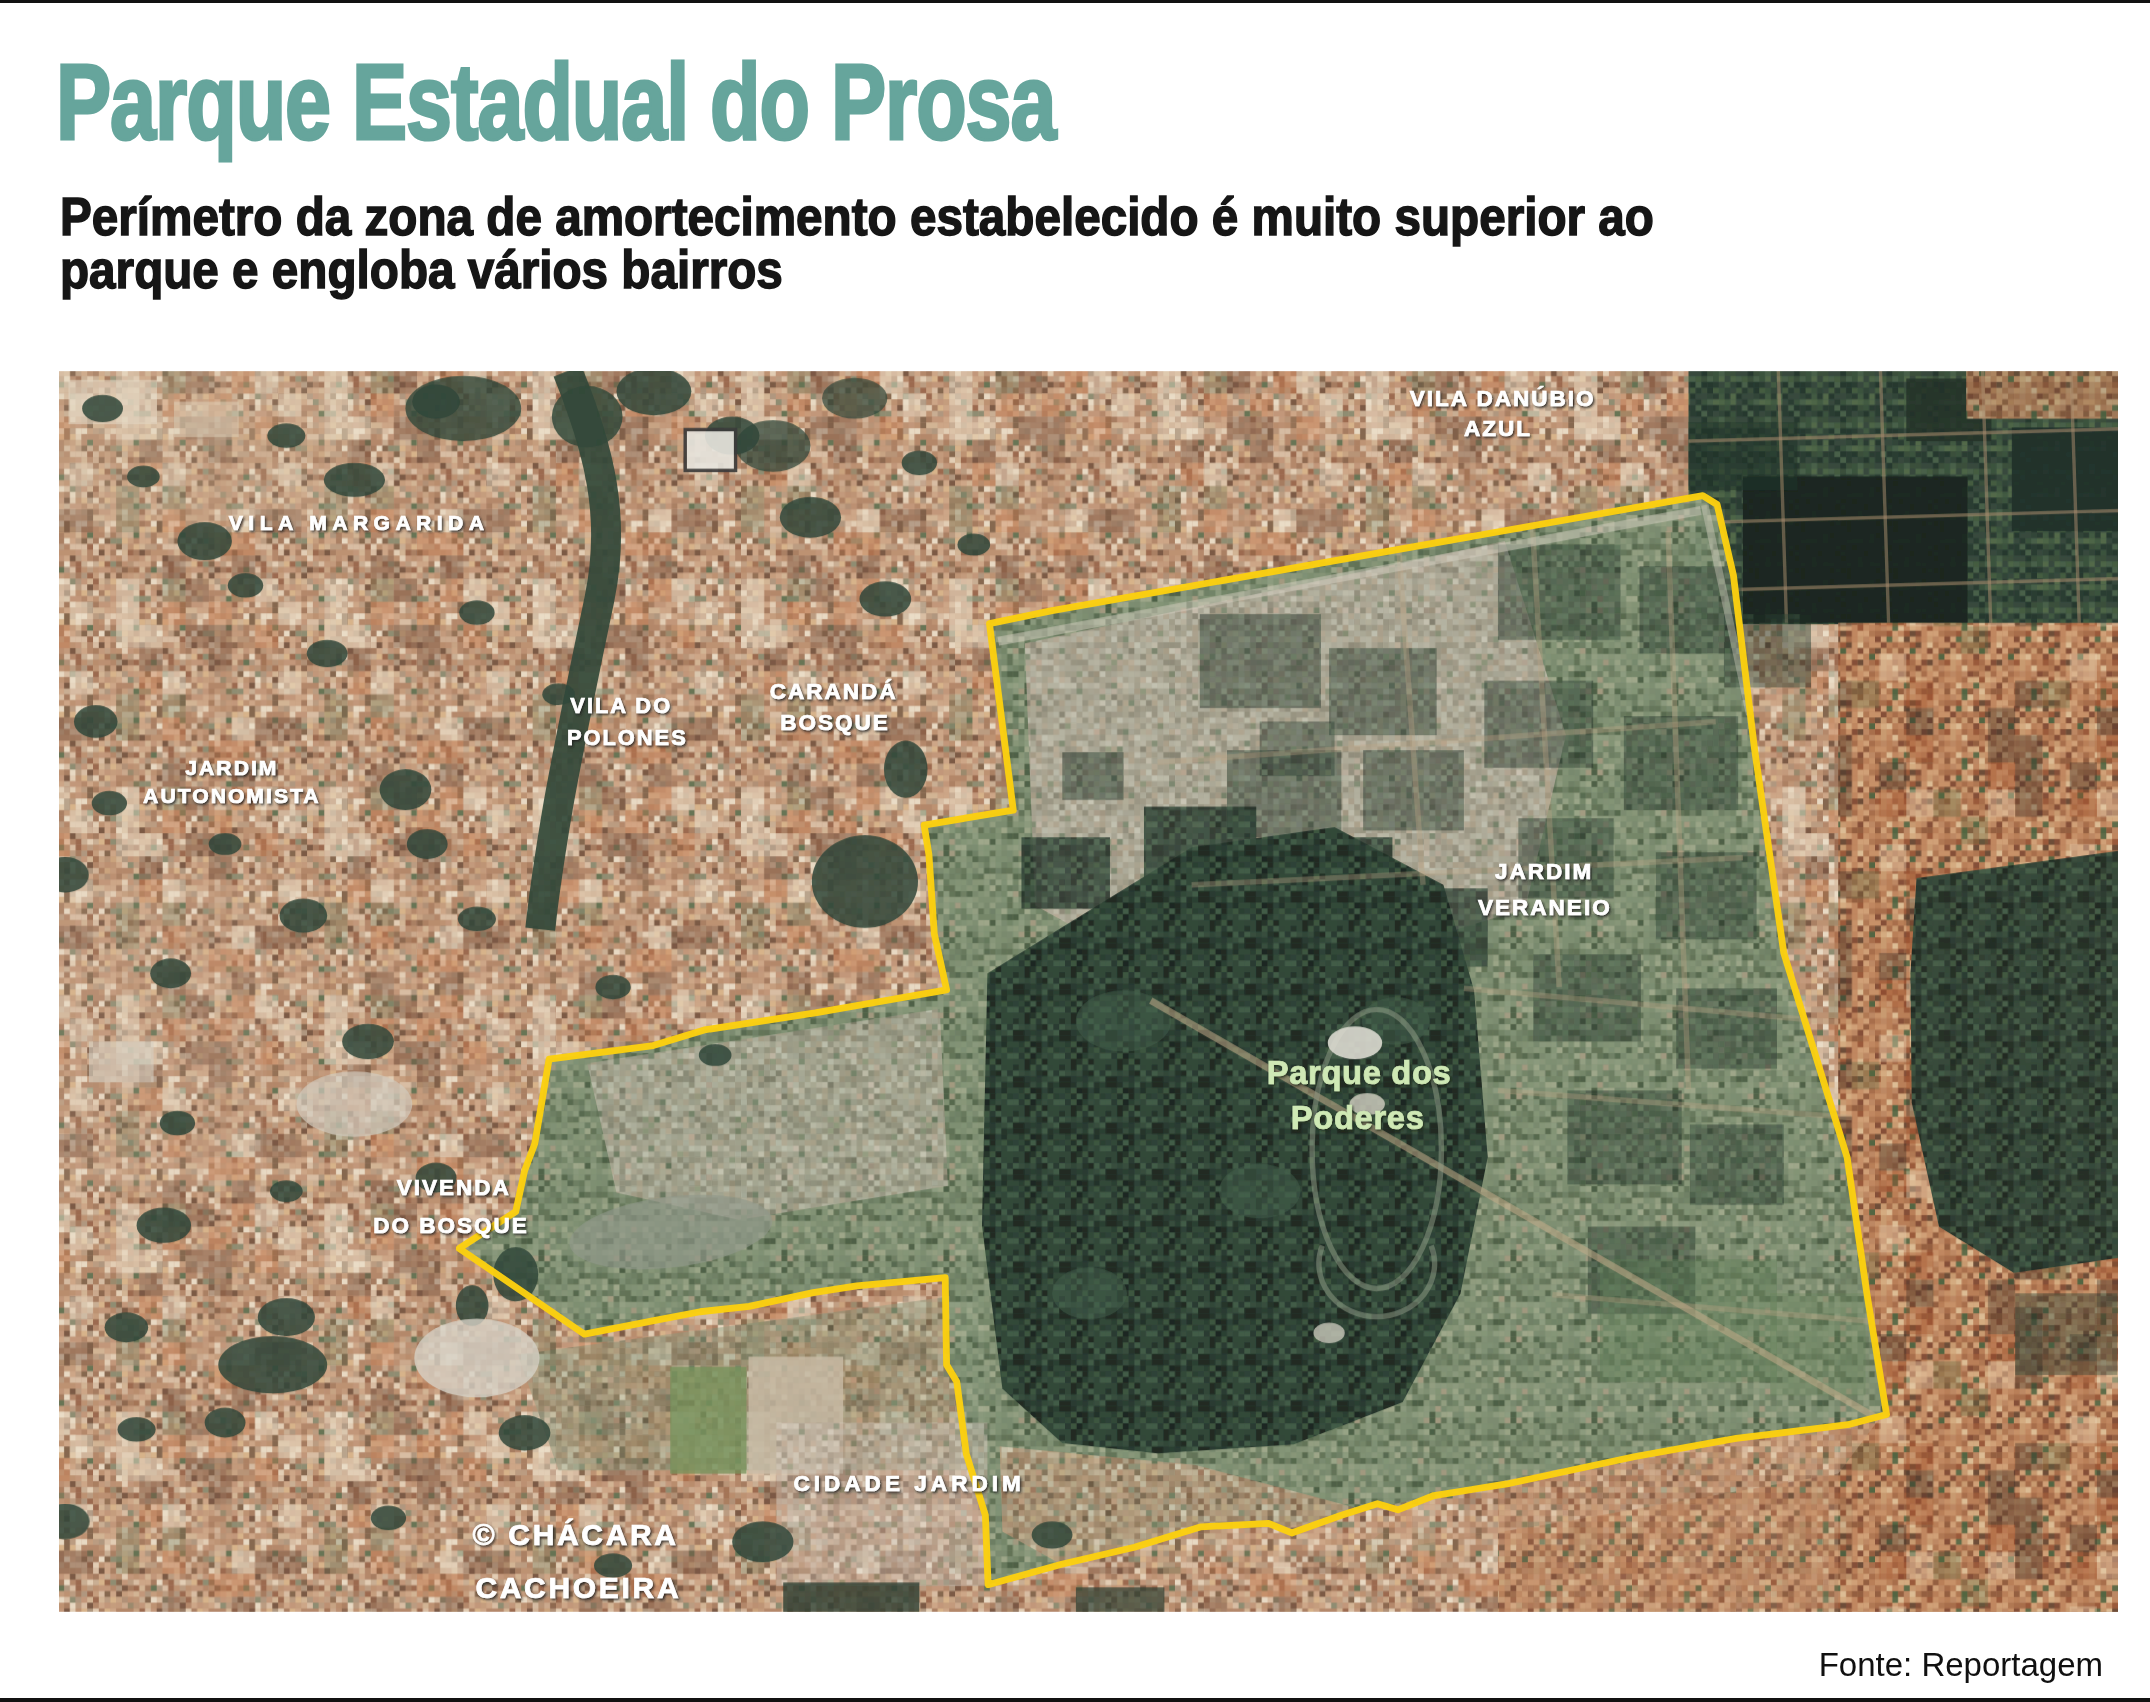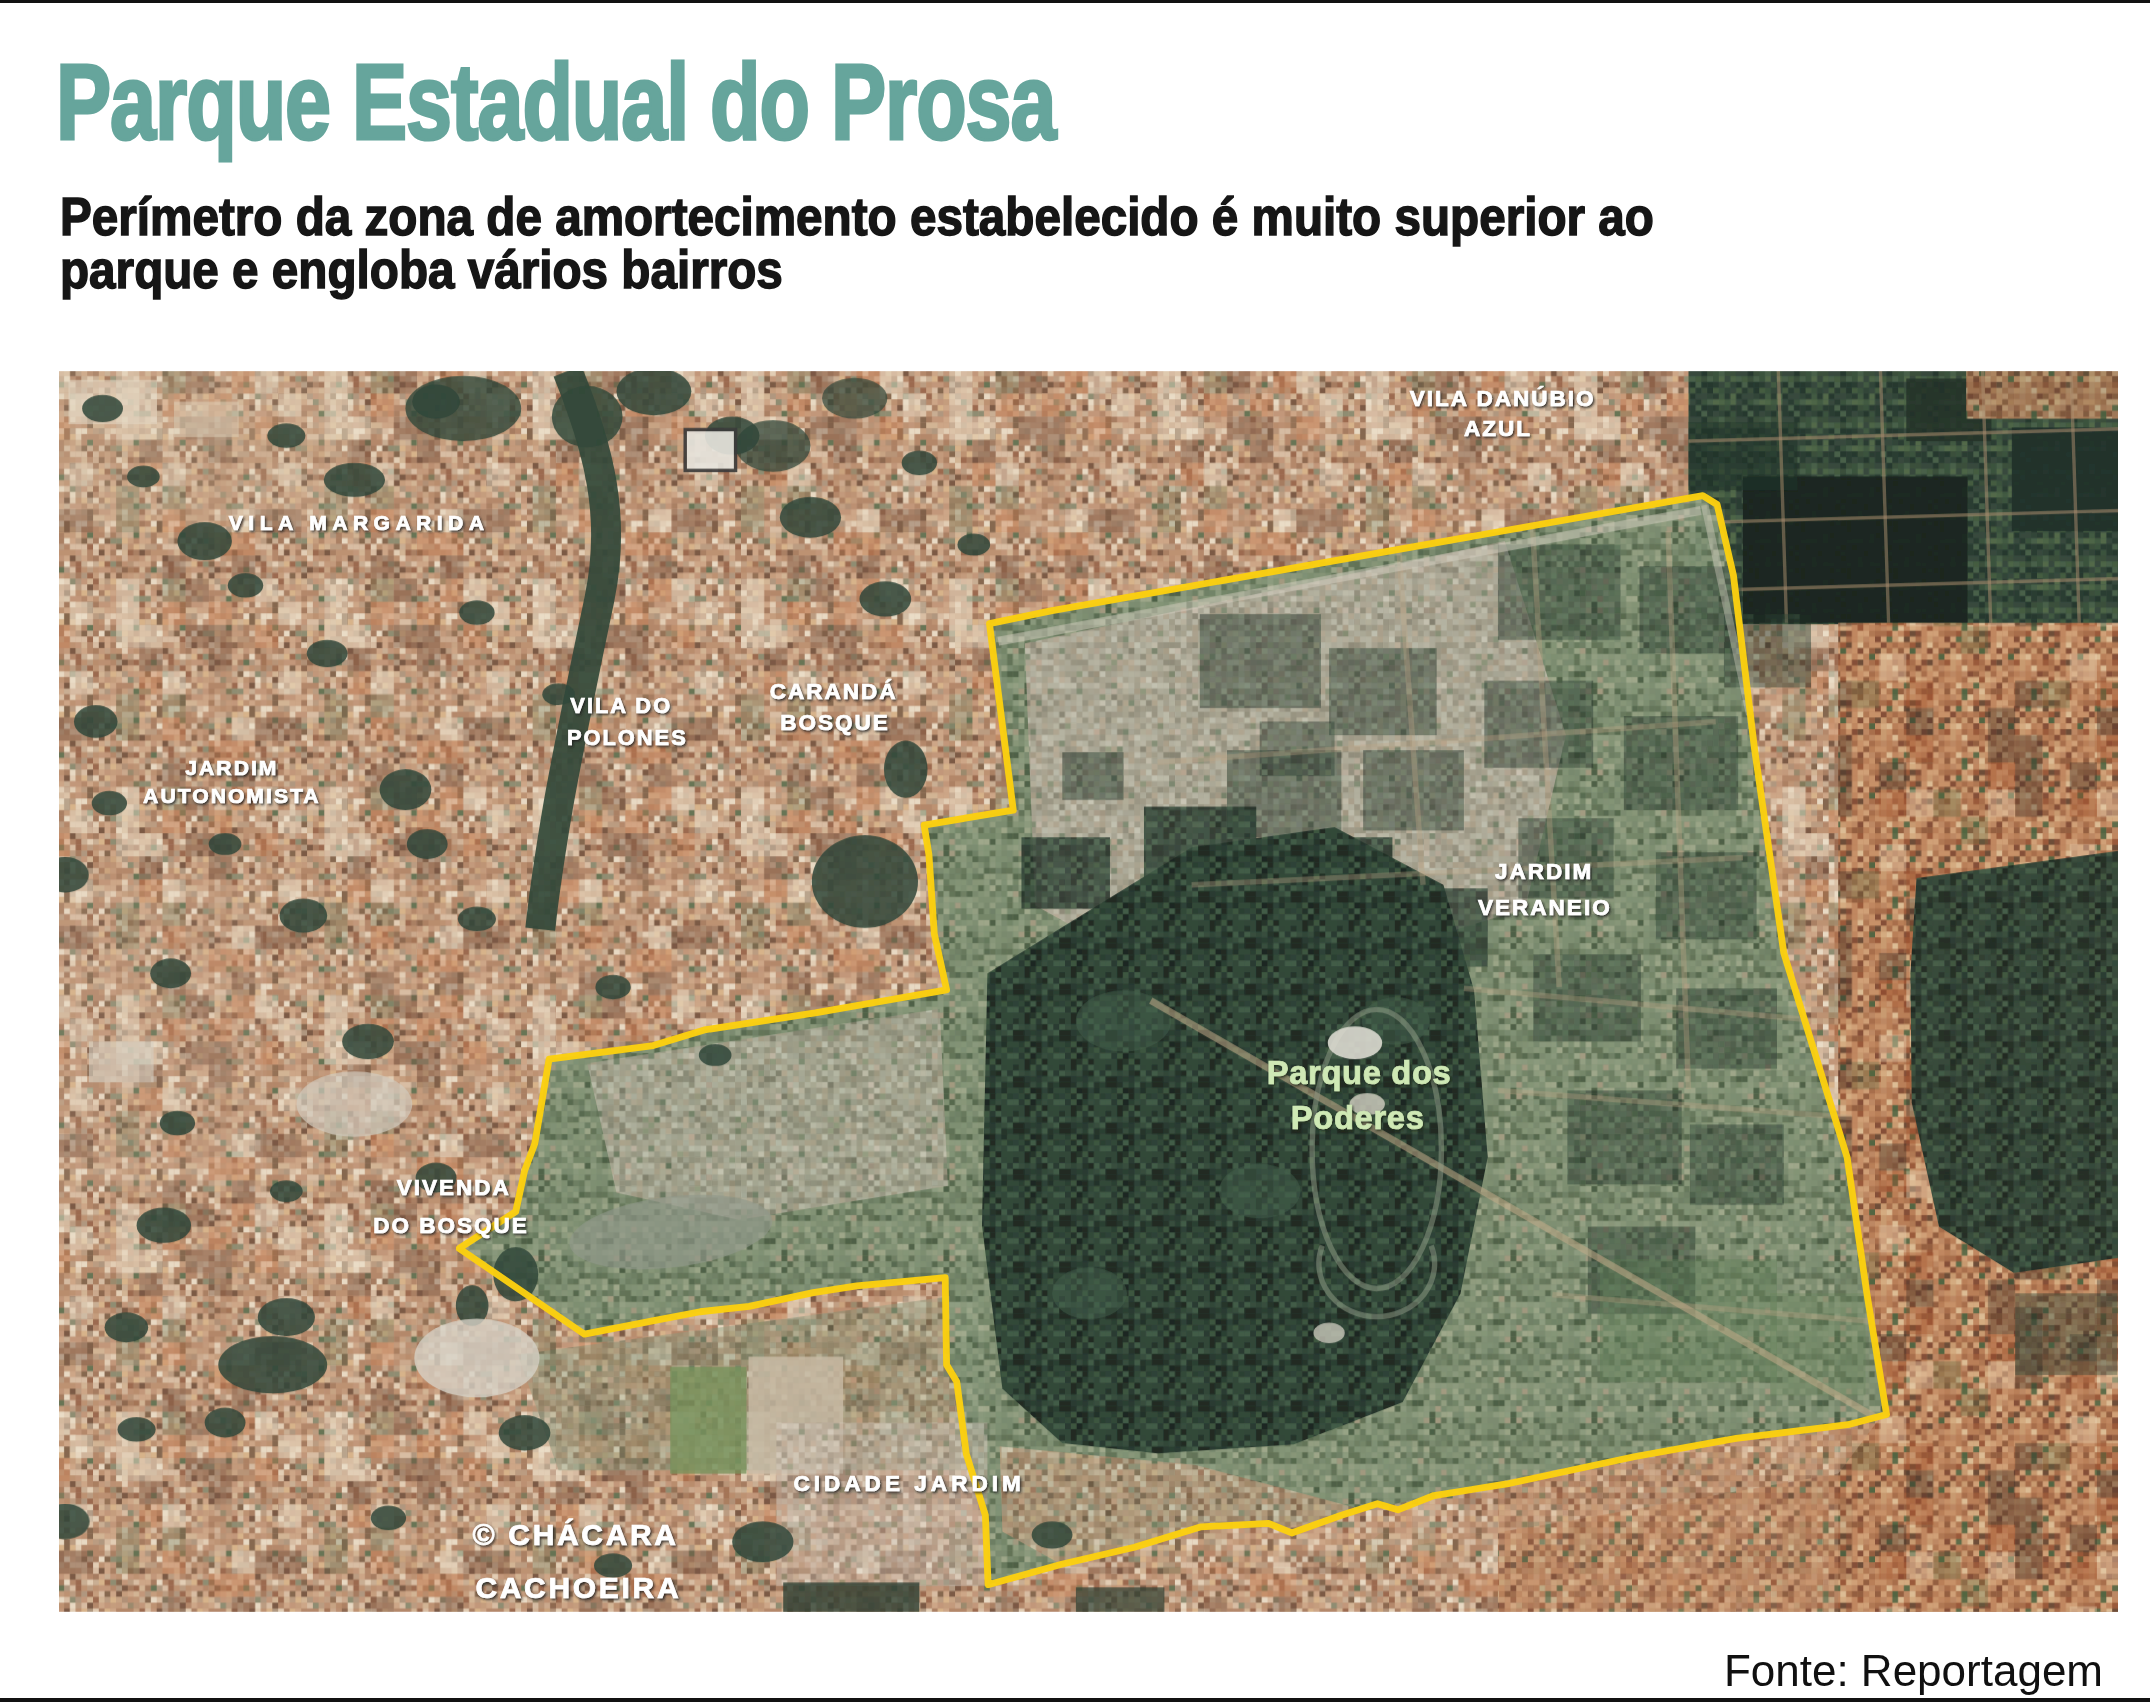--- a/index.html
+++ b/index.html
@@ -2,21 +2,21 @@
 <html style="font-size:11px"><head><meta charset="utf-8">
 <style>
   html,body {margin:0;padding:0;background:#ffffff;width:2151px;height:1702px;
              font-family:"Liberation Sans",sans-serif;position:relative;overflow:hidden;}
   .bar-top {position:absolute;left:0;top:0;width:2151px;height:2.7px;background:#111;}
   .bar-bot {position:absolute;left:0;top:1698px;width:2151px;height:4.1px;background:#111;}
   .title {position:absolute;left:56px;top:39px;font-size:108px;font-weight:bold;color:#66a59c;-webkit-text-stroke:3.1px #66a59c;
           white-space:nowrap;letter-spacing:-1.4px;transform-origin:left top;transform:scaleX(0.766);}
   .sub {position:absolute;left:60px;top:190px;font-size:53px;font-weight:bold;color:#161616;-webkit-text-stroke:1.5px #161616;
         line-height:53px;white-space:nowrap;transform-origin:left top;transform:scaleX(0.899);}
-  .fonte {position:absolute;right:48px;top:1646px;font-size:44px;color:#101010;}
+  .fonte {position:absolute;right:48px;top:1646px;font-size:33px;color:#101010;}
 </style></head>
 <body>
 <div class="bar-top"></div>
 <div class="title">Parque Estadual do Prosa</div>
 <div class="sub">Perímetro da zona de amortecimento estabelecido é muito superior ao<br>parque e engloba vários bairros</div>
 <svg style="position:absolute;left:59px;top:371px" width="2059" height="1241" viewBox="86 545 3025 1823">
     <defs>
       <pattern id="pa" width="136.0" height="136.0" patternUnits="userSpaceOnUse">
         <rect width="136.0" height="136.0" fill="#c2977a"></rect>
         <rect x="0.0" y="0.0" width="8.8" height="8.8" fill="#a67c60"></rect>

